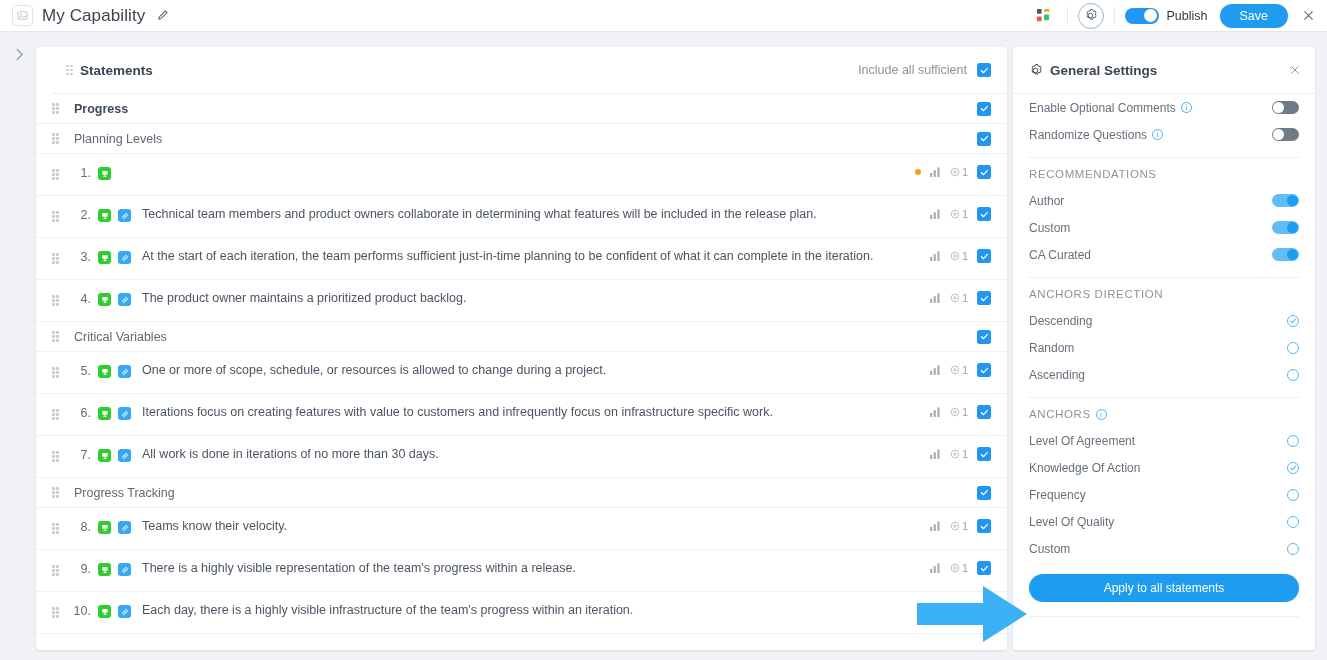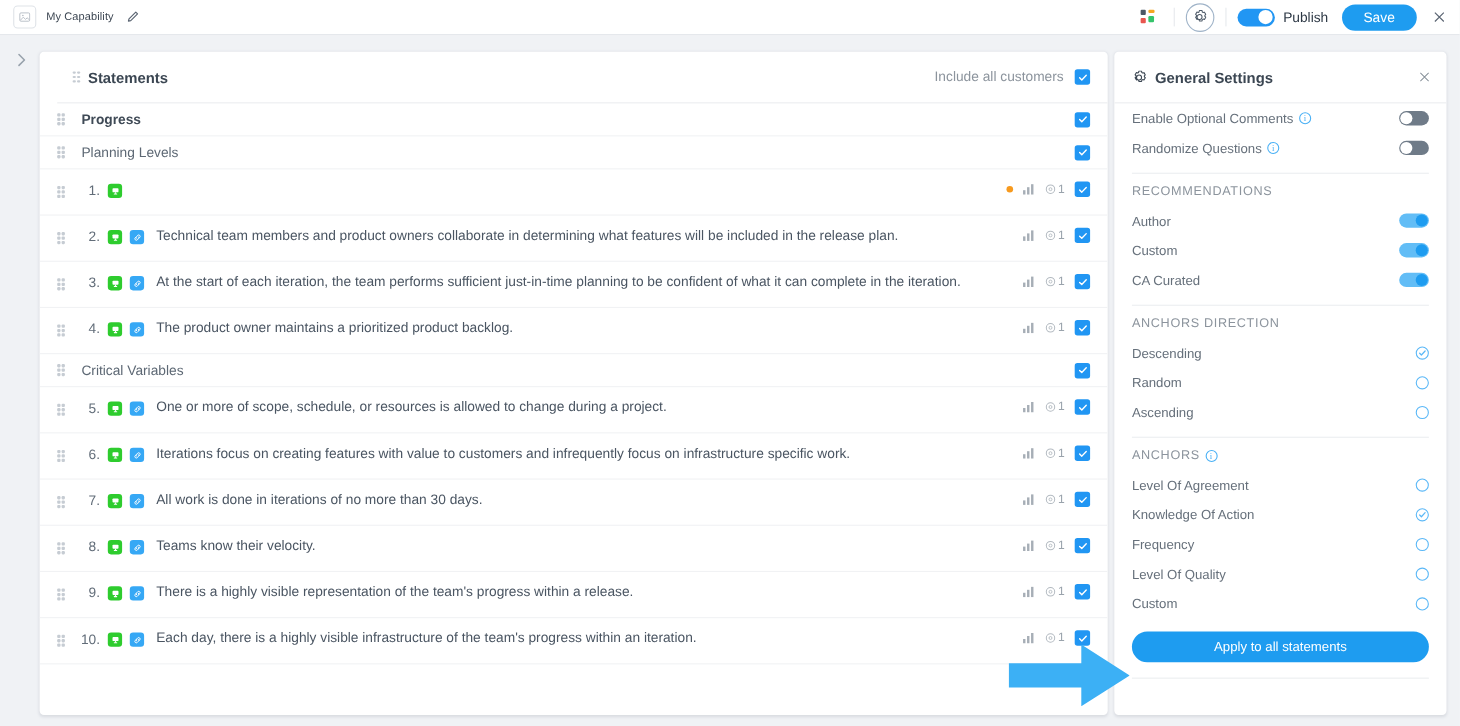--- a/index.html
+++ b/index.html
@@ -18,21 +18,21 @@
     border-bottom: 1px solid #e3e6ea;
     display: flex; align-items: center;
   }
   .tb-left { display: flex; align-items: center; padding-left: 12px; gap: 9px; }
   .doc-icon {
     width: 21px; height: 21px; border: 1px solid #dfe3e8; border-radius: 4px;
     display: flex; align-items: center; justify-content: center;
     background: #fff;
   }
   .doc-title {
-    font-size: 10px; color: #3c4652; letter-spacing: .1px;
+    font-size: 17px; color: #3c4652; letter-spacing: .1px;
   }
   .pencil { display: flex; align-items: center; margin-left: 2px; }
   .tb-spacer { flex: 1; }
   .tb-right { display: flex; align-items: center; gap: 0px; padding-right: 10px; }
   .tb-sep { width: 1px; height: 17px; background: #e6e9ed; margin: 0 10px; }
   .grid-icon { width: 26px; height: 26px; display: flex; align-items: center; justify-content: center; }
   .gear-btn {
     width: 26px; height: 26px; border-radius: 50%;
     border: 1px solid #9fb3c8;
     display: flex; align-items: center; justify-content: center;
@@ -253,21 +253,21 @@
     <span class="dots6">
         <i></i>
         <i></i>
         <i></i>
         <i></i>
         <i></i>
         <i></i>
       </span>
     <span class="stmt-head-title">Statements</span>
     <div class="stmt-head-right">
-      <span class="inc-label">Include all customers</span>
+      <span class="inc-label">Include all sufficient</span>
       <span class="chk">
         <svg width="9" height="9" viewBox="0 0 12 12">
             <path d="M2 6.3l2.6 2.6L10 3.2" fill="none" stroke="#fff" stroke-width="1.7" stroke-linecap="round" stroke-linejoin="round"></path>
           </svg>
       </span>
     </div>
   </div>
   <div class="stmt-body" id="stmt-body">
       <div class="grp-row lvl0">
         <span class="dots6 handle">
@@ -624,20 +624,36 @@
               <circle cx="6" cy="6" r="4.6" fill="none" stroke="#b3bac1" stroke-width="1.1"></circle>
               <circle cx="6" cy="6" r="1.6" fill="none" stroke="#b3bac1" stroke-width="1"></circle>
             </svg>
             <span>1</span>
           </span>
           <span class="chk">
             <svg width="9" height="9" viewBox="0 0 12 12">
               <path d="M2 6.3l2.6 2.6L10 3.2" fill="none" stroke="#fff" stroke-width="1.7" stroke-linecap="round" stroke-linejoin="round"></path>
             </svg>
           </span>
+        </span>
+      </div>
+      <div class="grp-row lvl1">
+        <span class="dots6 handle">
+          <i></i>
+          <i></i>
+          <i></i>
+          <i></i>
+          <i></i>
+          <i></i>
+        </span>
+        <span class="grp-label">Progress Tracking</span>
+        <span class="chk">
+          <svg width="9" height="9" viewBox="0 0 12 12">
+            <path d="M2 6.3l2.6 2.6L10 3.2" fill="none" stroke="#fff" stroke-width="1.7" stroke-linecap="round" stroke-linejoin="round"></path>
+          </svg>
         </span>
       </div>
       <div class="s-row">
         <span class="dots6 handle">
           <i></i>
           <i></i>
           <i></i>
           <i></i>
           <i></i>
           <i></i>

